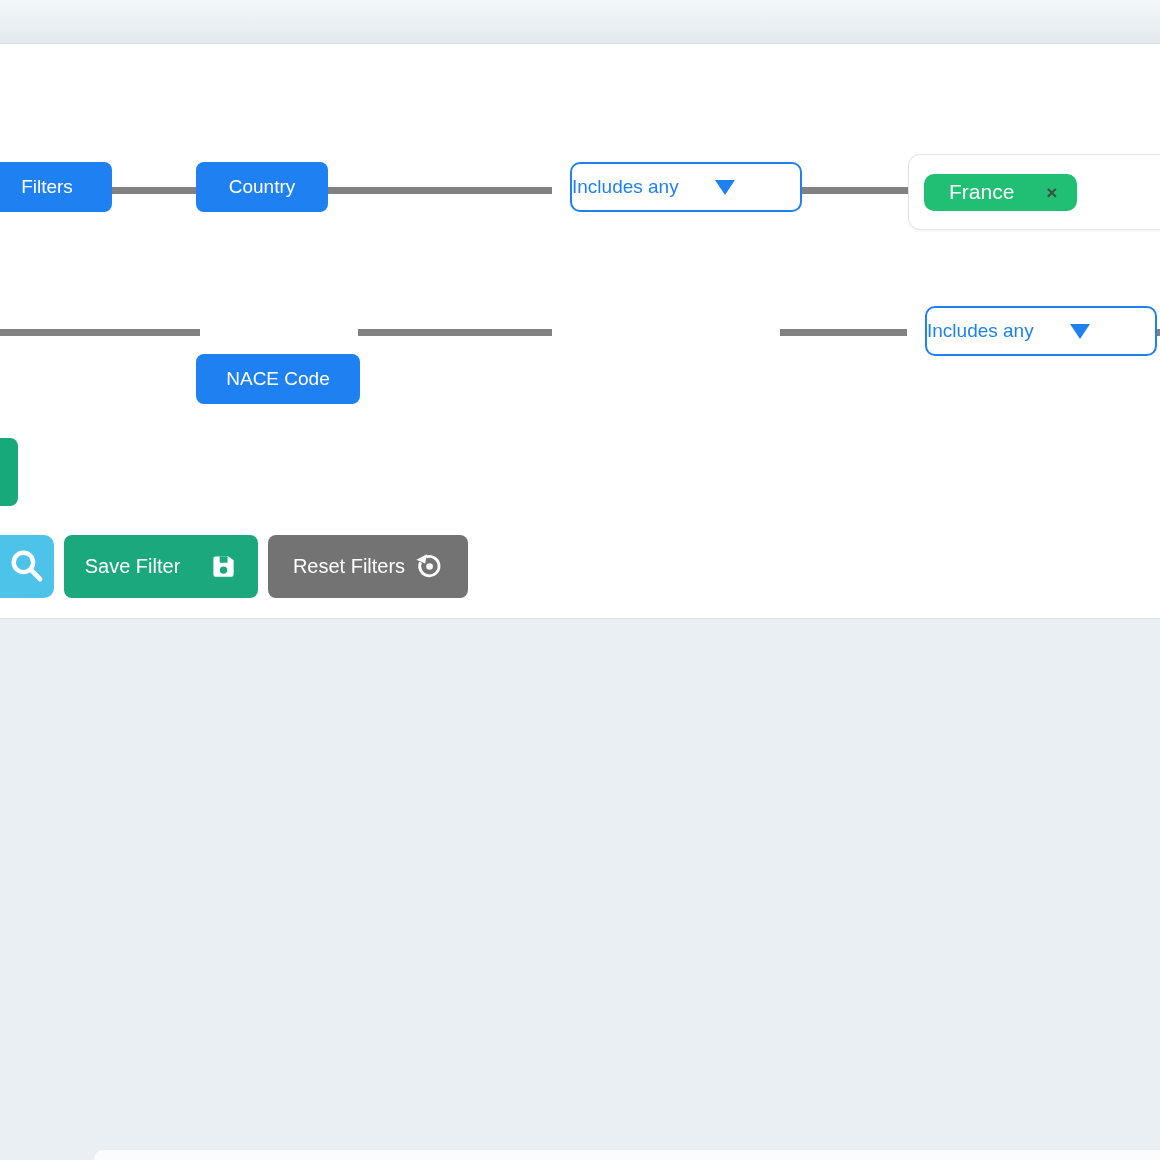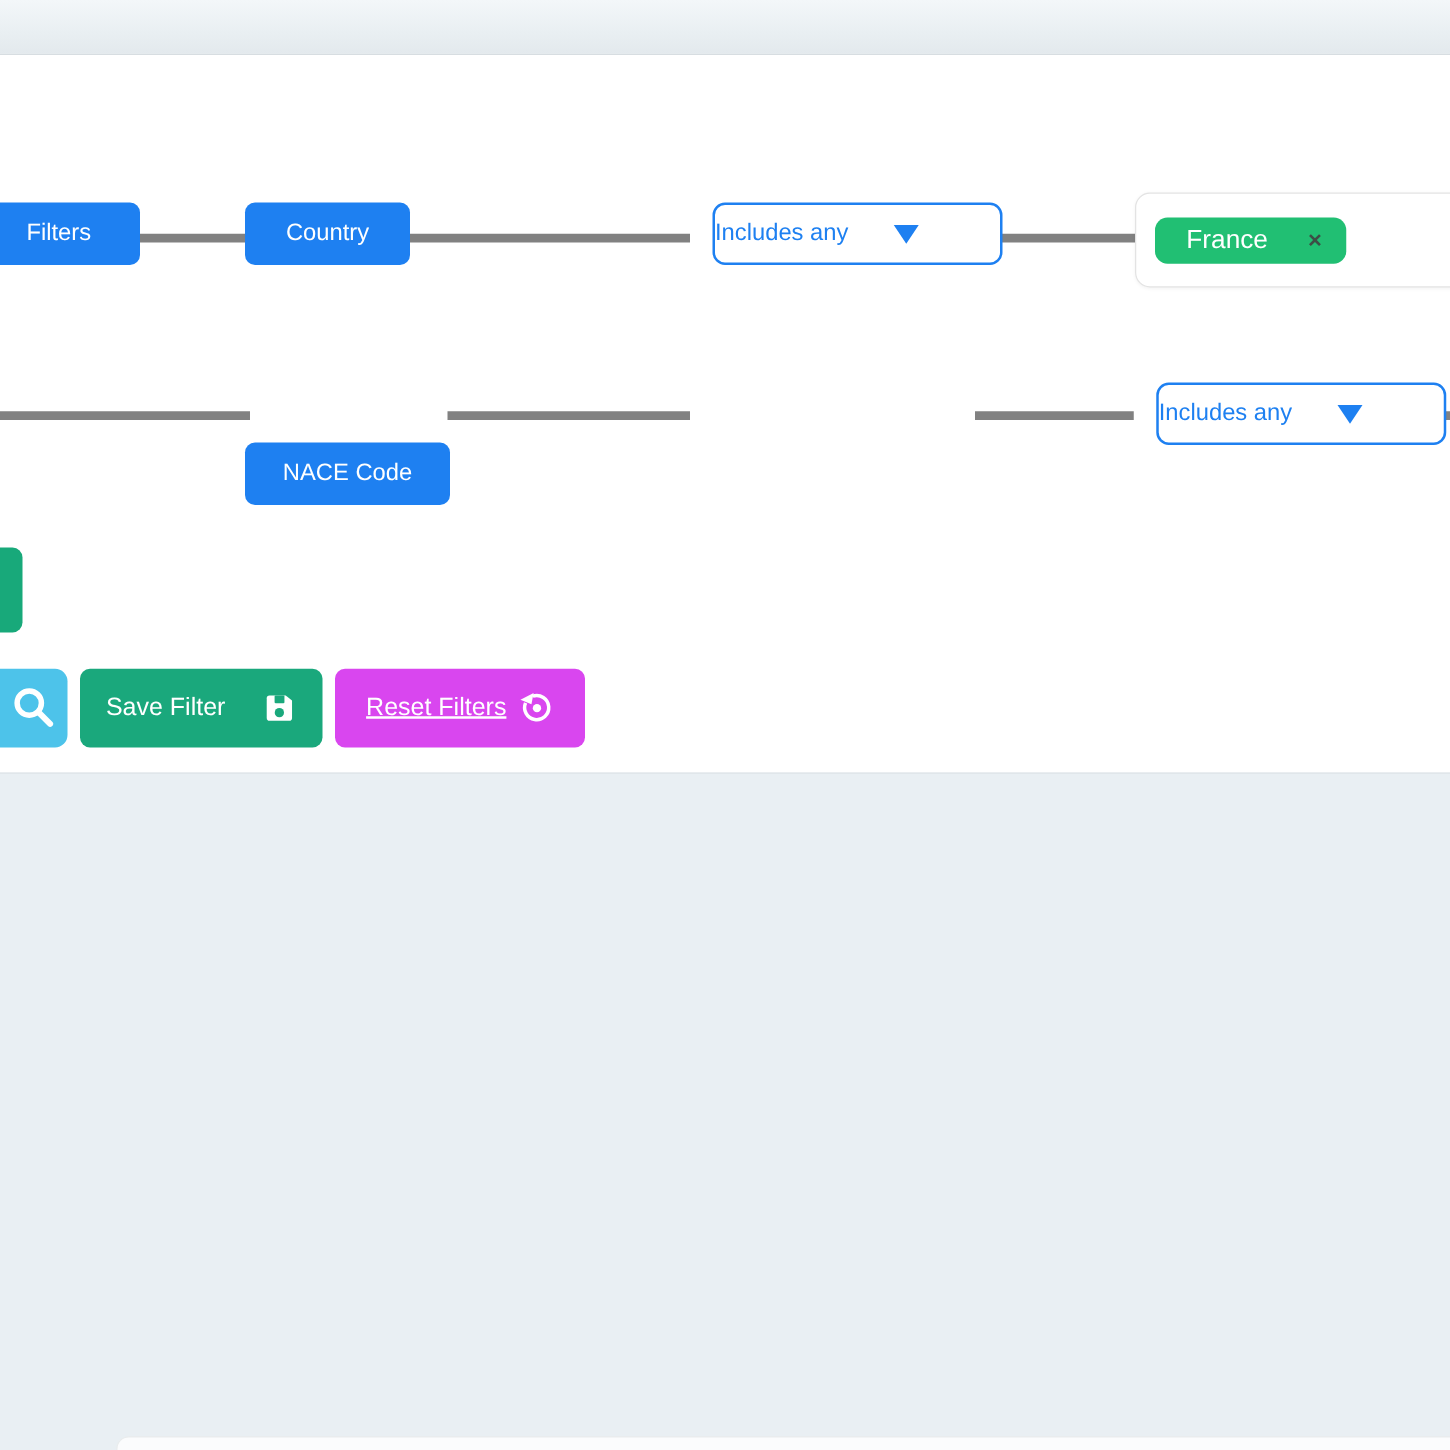--- a/index.html
+++ b/index.html
@@ -61,21 +61,21 @@
 
   
   .action {
     position:absolute; top:491px; height:63px; border:none; border-radius:8px;
     display:flex; align-items:center; justify-content:center; color:#fff; font-size:20px;
     font-family:"Liberation Sans","DejaVu Sans",sans-serif; cursor:pointer;
   }
   .search-btn { left:-24px; width:78px; background:#4dc3ea; border-radius:10px;
                 justify-content:flex-end; padding-right:4px; }
   .save-btn  { left:64px;  width:194px; background:#1aa87c; gap:30px; }
-  .reset-btn { left:268px; width:200px; background:#d946ef; gap:9px;text-decoration:underline; }
+  .reset-btn { left:268px; width:200px; background:#737373; gap:9px; }
 
   
   .bottom-area {
     position:absolute; left:0; top:618px; width:1160px; height:542px;
     background:#e9eff3; border-top:1px solid #dde3e7;
   }
   .results-panel-edge {
     position:absolute; left:93px; top:530px; width:1100px; height:40px;
     background:#fbfcfd; border:1px solid #e9eced; border-radius:10px 10px 0 0;
   }

